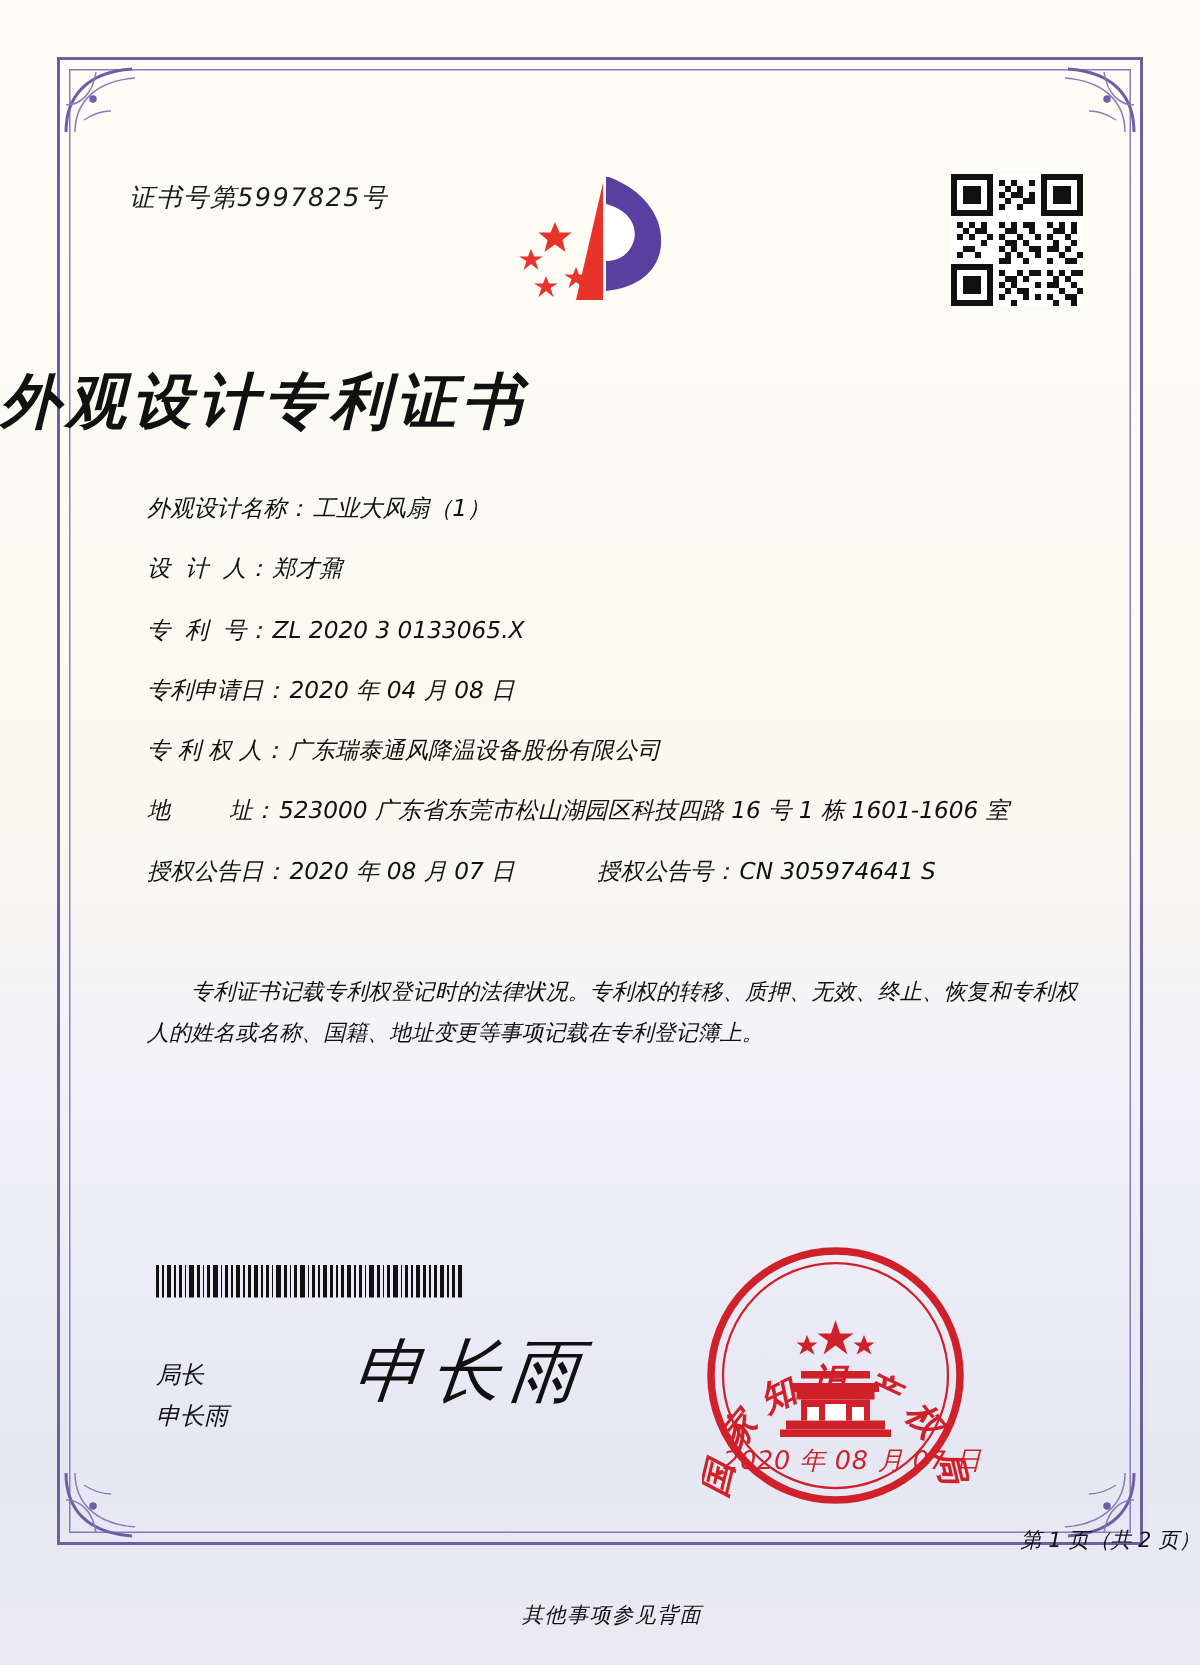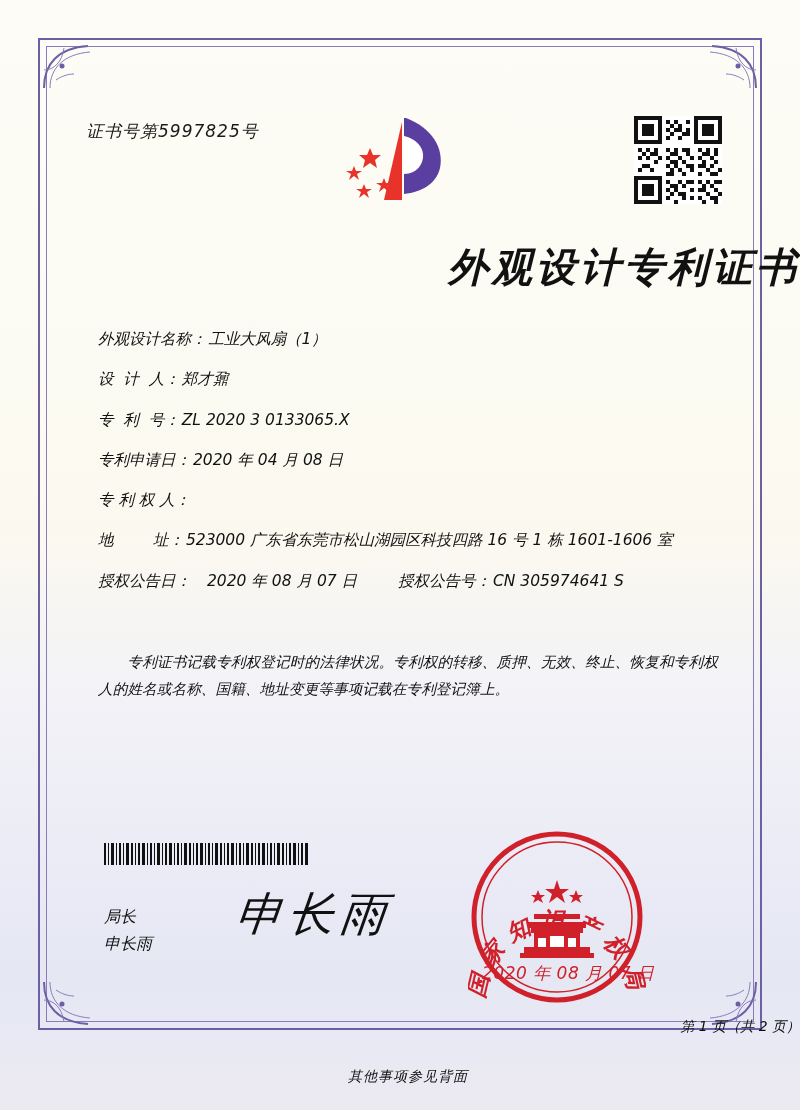--- a/index.html
+++ b/index.html
@@ -86,21 +86,21 @@
     right: 78px;
     top: 116px;
     width: 88px;
     height: 88px;
   }
 
   .title {
     position: absolute;
     left: 0; right: 0;
     top: 240px;
-    text-align: right;
+    text-align: left;
     font-size: 40px;
     font-weight: bold;
     letter-spacing: 4px;
     color: #111;
     font-family: "DejaVu Sans", sans-serif;
   }
 
   
   .fields {
     position: absolute;
@@ -124,21 +124,21 @@
   .field .val {
     flex: 1 1 auto;
     padding-left: 2px;
   }
   .field.two-col {
     display: flex;
   }
   .field.two-col .half {
     display: flex;
   }
-  .field.two-col .half.first { width: 300px; gap: 14px; }
+  .field.two-col .half.first { width: 300px; }
 
   
   .paras {
     position: absolute;
     left: 98px;
     top: 648px;
     width: 620px;
     font-family: "DejaVu Sans", sans-serif;
     font-size: 14.7px;
     line-height: 1.85;
@@ -400,20 +400,21 @@
     <div class="field">
       <span class="lbl">专  利  号：</span>
       <span class="val">ZL 2020 3 0133065.X</span>
     </div>
     <div class="field">
       <span class="lbl">专利申请日：</span>
       <span class="val">2020 年 04 月 08 日</span>
     </div>
     <div class="field">
       <span class="lbl">专 利 权 人：</span>
+      <span class="val">广东瑞泰通风降温设备股份有限公司</span>
     </div>
     <div class="field">
       <span class="lbl">地        址：</span>
       <span class="val">523000 广东省东莞市松山湖园区科技四路 16 号 1 栋 1601-1606 室</span>
     </div>
     <div class="field two-col">
       <span class="half first">
         <span class="lbl">授权公告日：</span>
         <span class="val">2020 年 08 月 07 日</span>
       </span>

